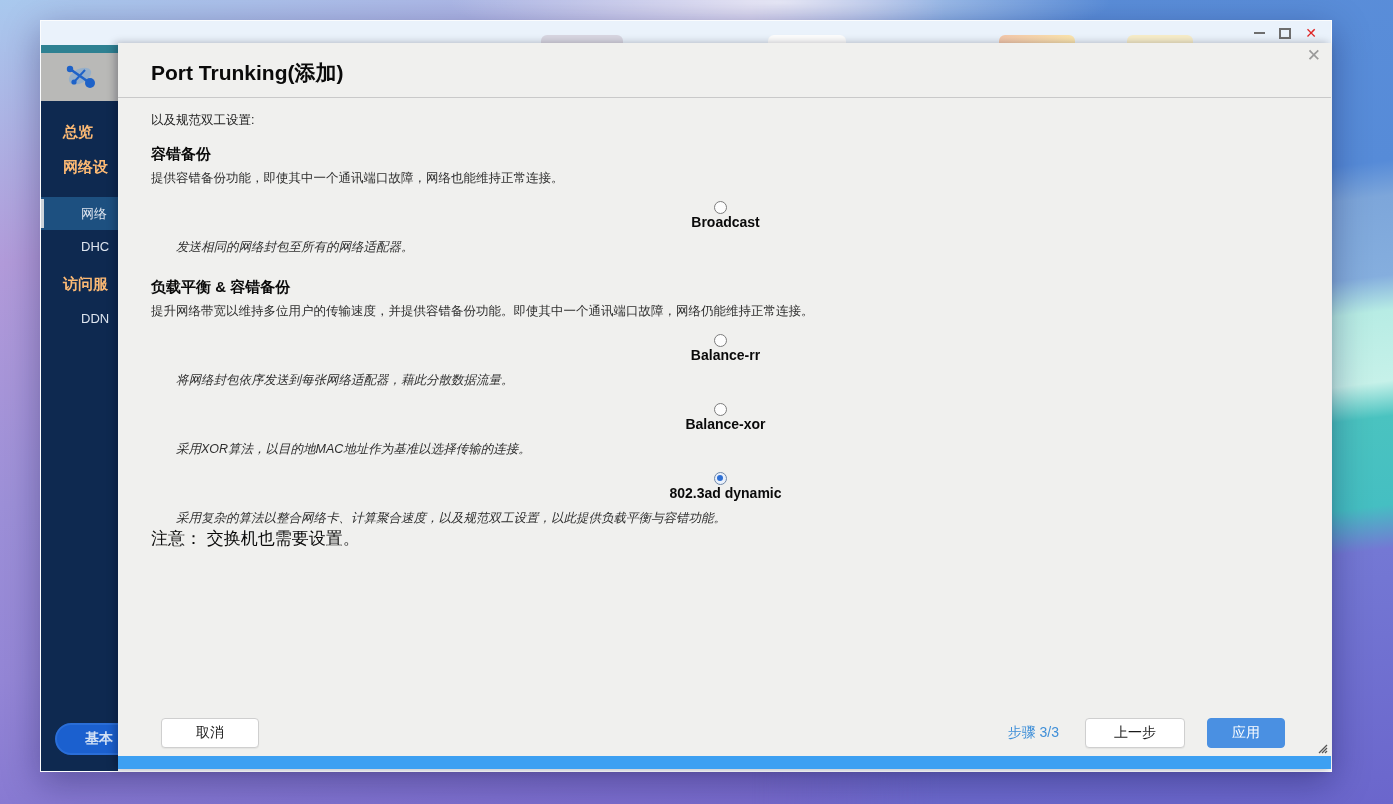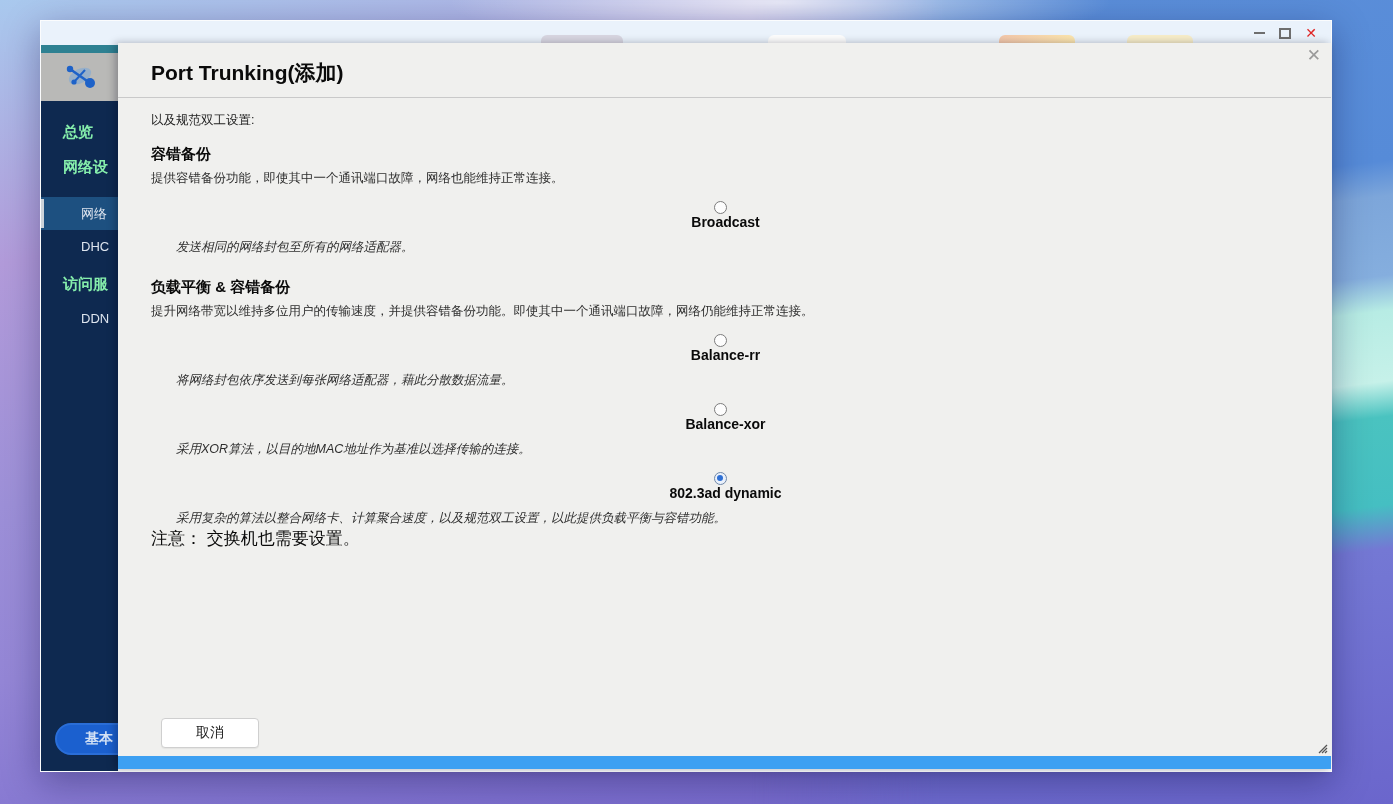--- a/index.html
+++ b/index.html
@@ -41,21 +41,21 @@
   .blob3{left:958px;width:76px;background:linear-gradient(90deg,#f3c7ab,#fbe5ae);}
   .blob4{left:1086px;width:66px;background:#f7edc9;}
   
   .sidebar{
     position:absolute;left:0;top:24px;bottom:0;width:77px;background:#0e2950;
     overflow:hidden;z-index:1;
   }
   .teal-strip{height:8px;background:#2e8192;}
   .app-icon-box{height:48px;background:#b9b9b7;display:flex;align-items:center;justify-content:center;}
   .nav{padding-top:14px;}
-  .nav-item{color:#86efac;white-space:nowrap;display:flex;align-items:center;cursor:pointer;}
+  .nav-item{color:#fdba74;white-space:nowrap;display:flex;align-items:center;cursor:pointer;}
   .nav-item.lvl1{font-size:15px;font-weight:bold;height:35px;padding-left:22px;}
   .nav-item.lvl2{font-size:13px;height:33px;padding-left:40px;color:#dde4ee;}
   .nav-item.selected{background:#1d5080;margin-top:12px;position:relative;}
   .nav-item.selected::before{
     content:"";position:absolute;left:0;top:2px;bottom:2px;width:3px;background:#ccd3da;
   }
   .basic-pill{
     position:absolute;left:14px;bottom:16px;width:112px;height:32px;border-radius:16px;
     background:#1b60cf;border:2px solid #2a6ed8;box-sizing:border-box;
     color:#d3e1f5;font-weight:bold;font-size:14px;
@@ -182,20 +182,25 @@
         <span class="radio checked"></span>
         <span class="opt-label">802.3ad dynamic</span>
       </div>
       <div class="opt-desc">采用复杂的算法以整合网络卡、计算聚合速度，以及规范双工设置，以此提供负载平衡与容错功能。</div>
 
       <div class="note">注意： 交换机也需要设置。</div>
     </div>
 
     <div class="dlg-footer">
       <div class="btn btn-plain btn-cancel">取消</div>
+      <div class="footer-right">
+        <span class="step-text">步骤 3/3</span>
+        <div class="btn btn-plain btn-back">上一步</div>
+        <div class="btn btn-apply">应用</div>
+      </div>
     </div>
 
     <svg class="resize-handle" viewBox="0 0 12 12">
       <line x1="3" y1="11" x2="11" y2="3" stroke="#555" stroke-width="1.2"></line>
       <line x1="6" y1="11" x2="11" y2="6" stroke="#555" stroke-width="1.2"></line>
       <line x1="9" y1="11" x2="11" y2="9" stroke="#555" stroke-width="1.2"></line>
     </svg>
 
     <div class="blue-strip"></div>
   </div>

